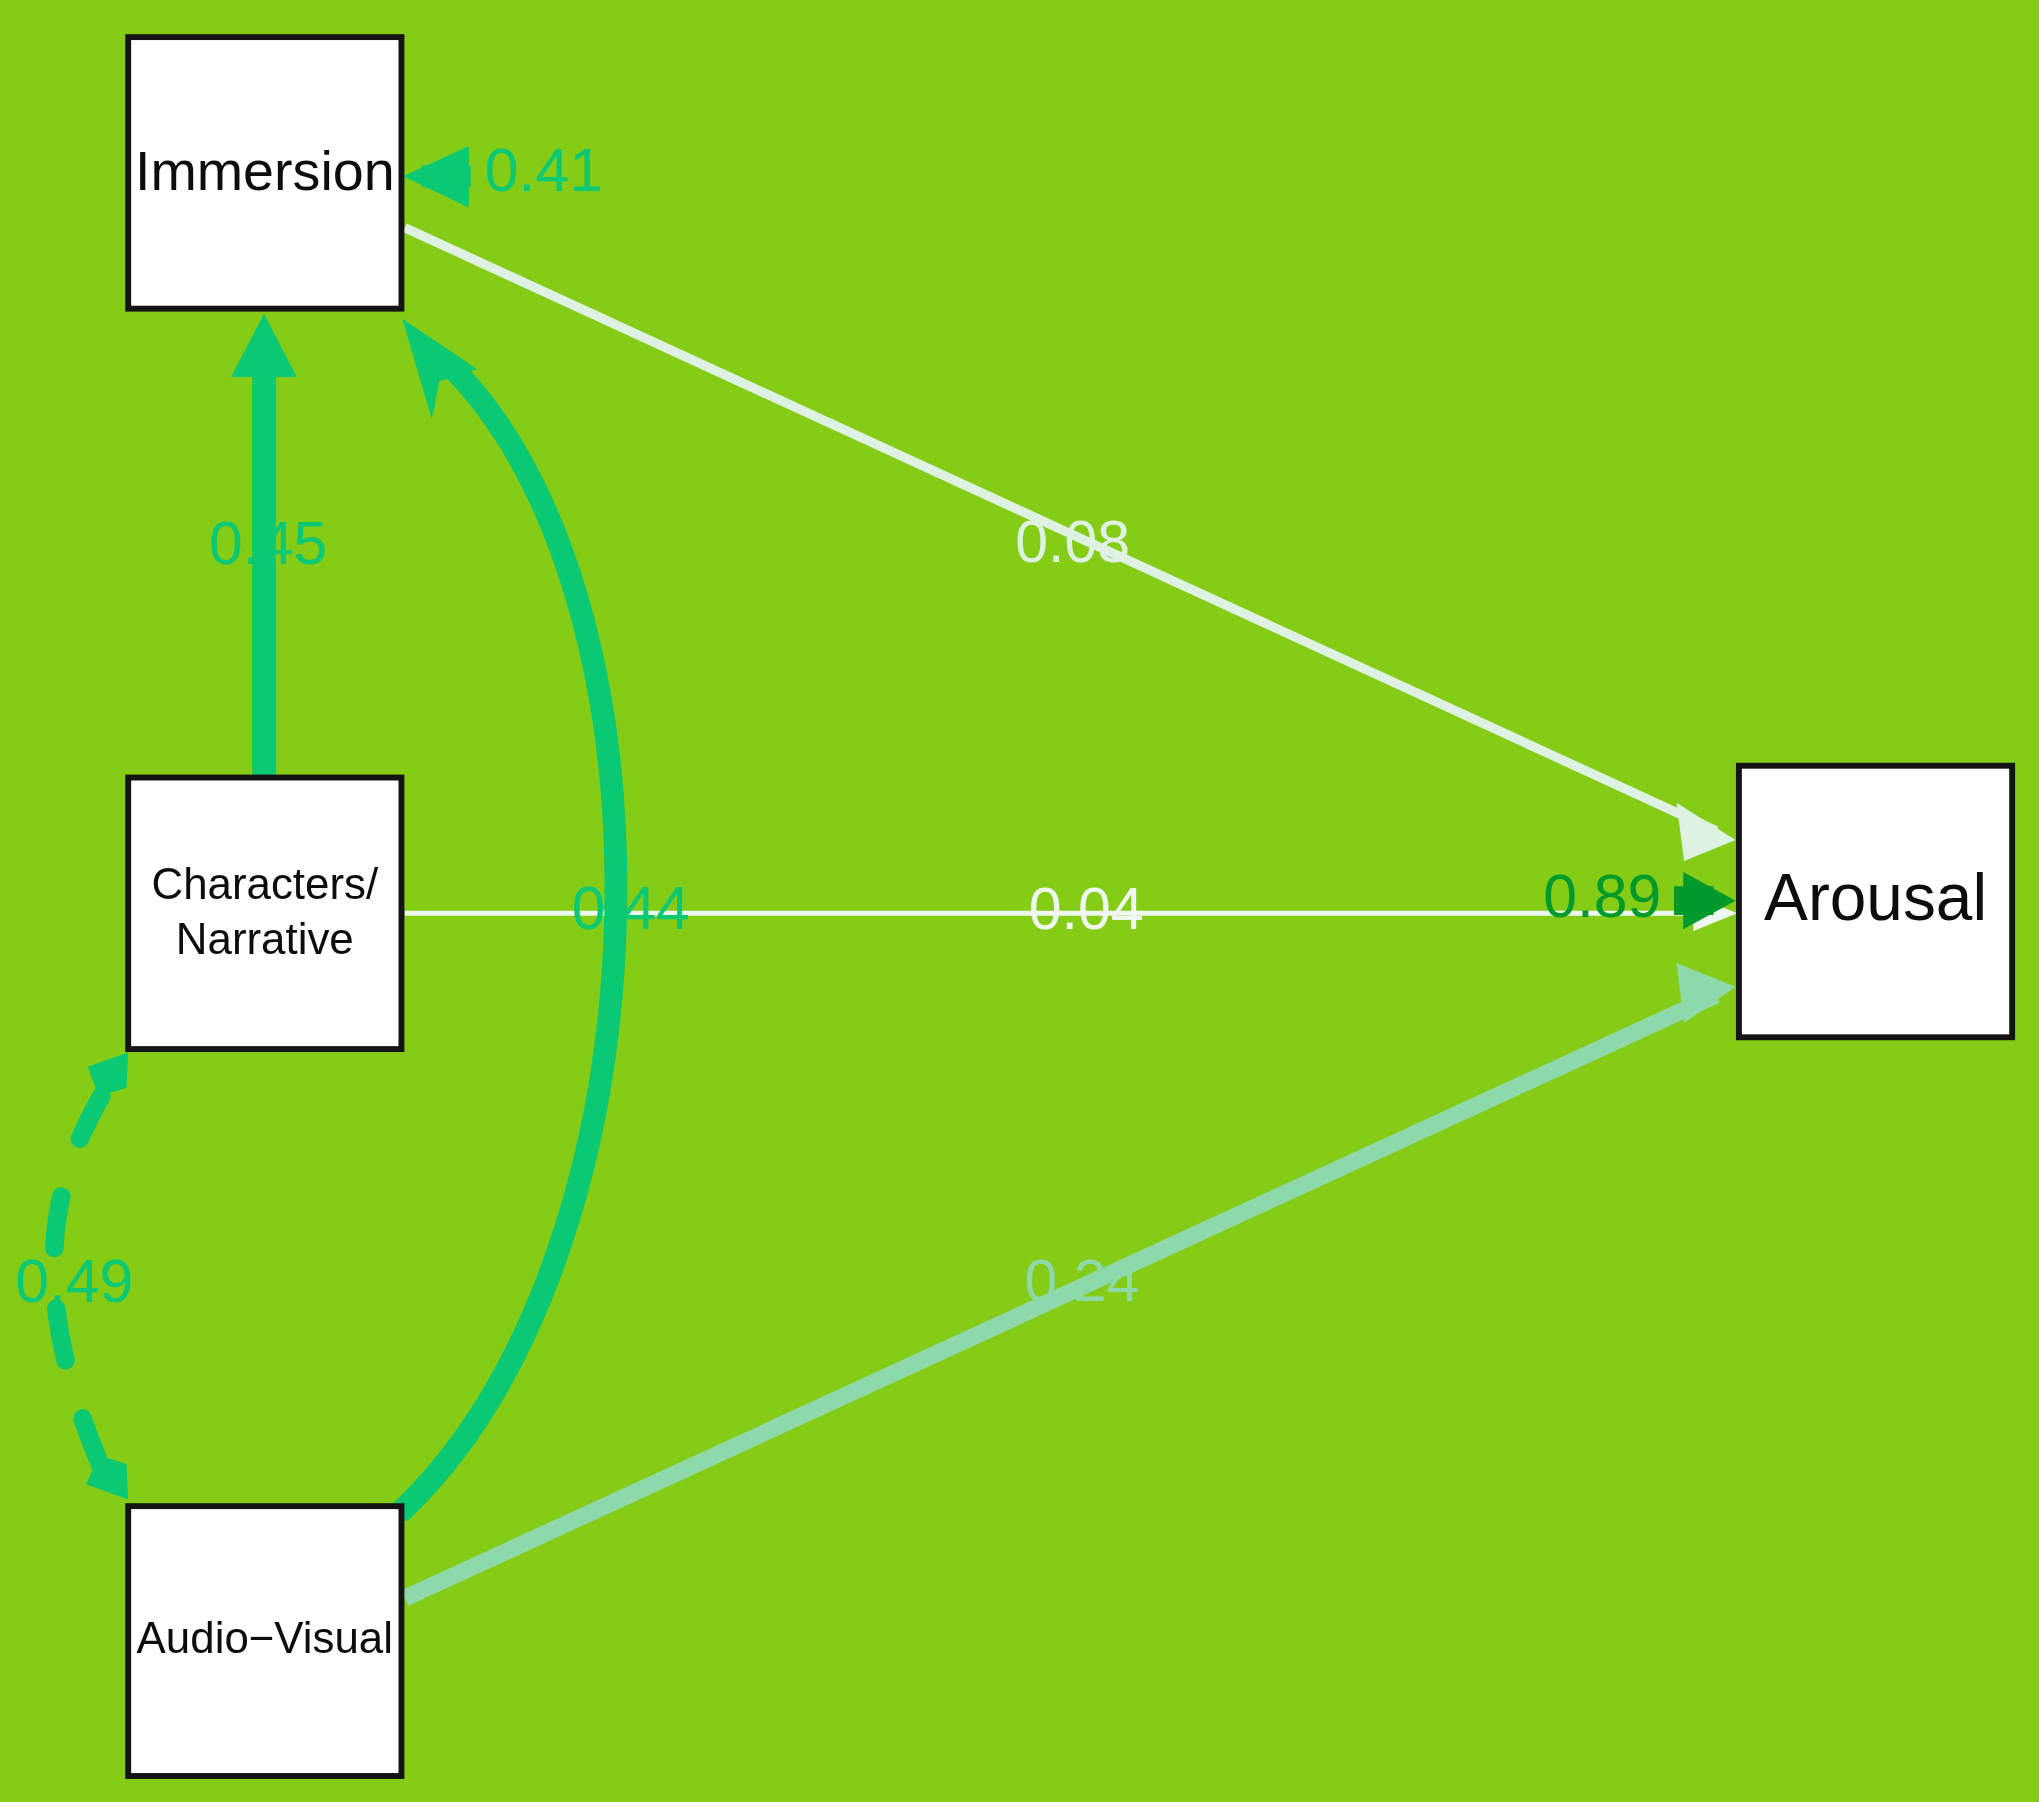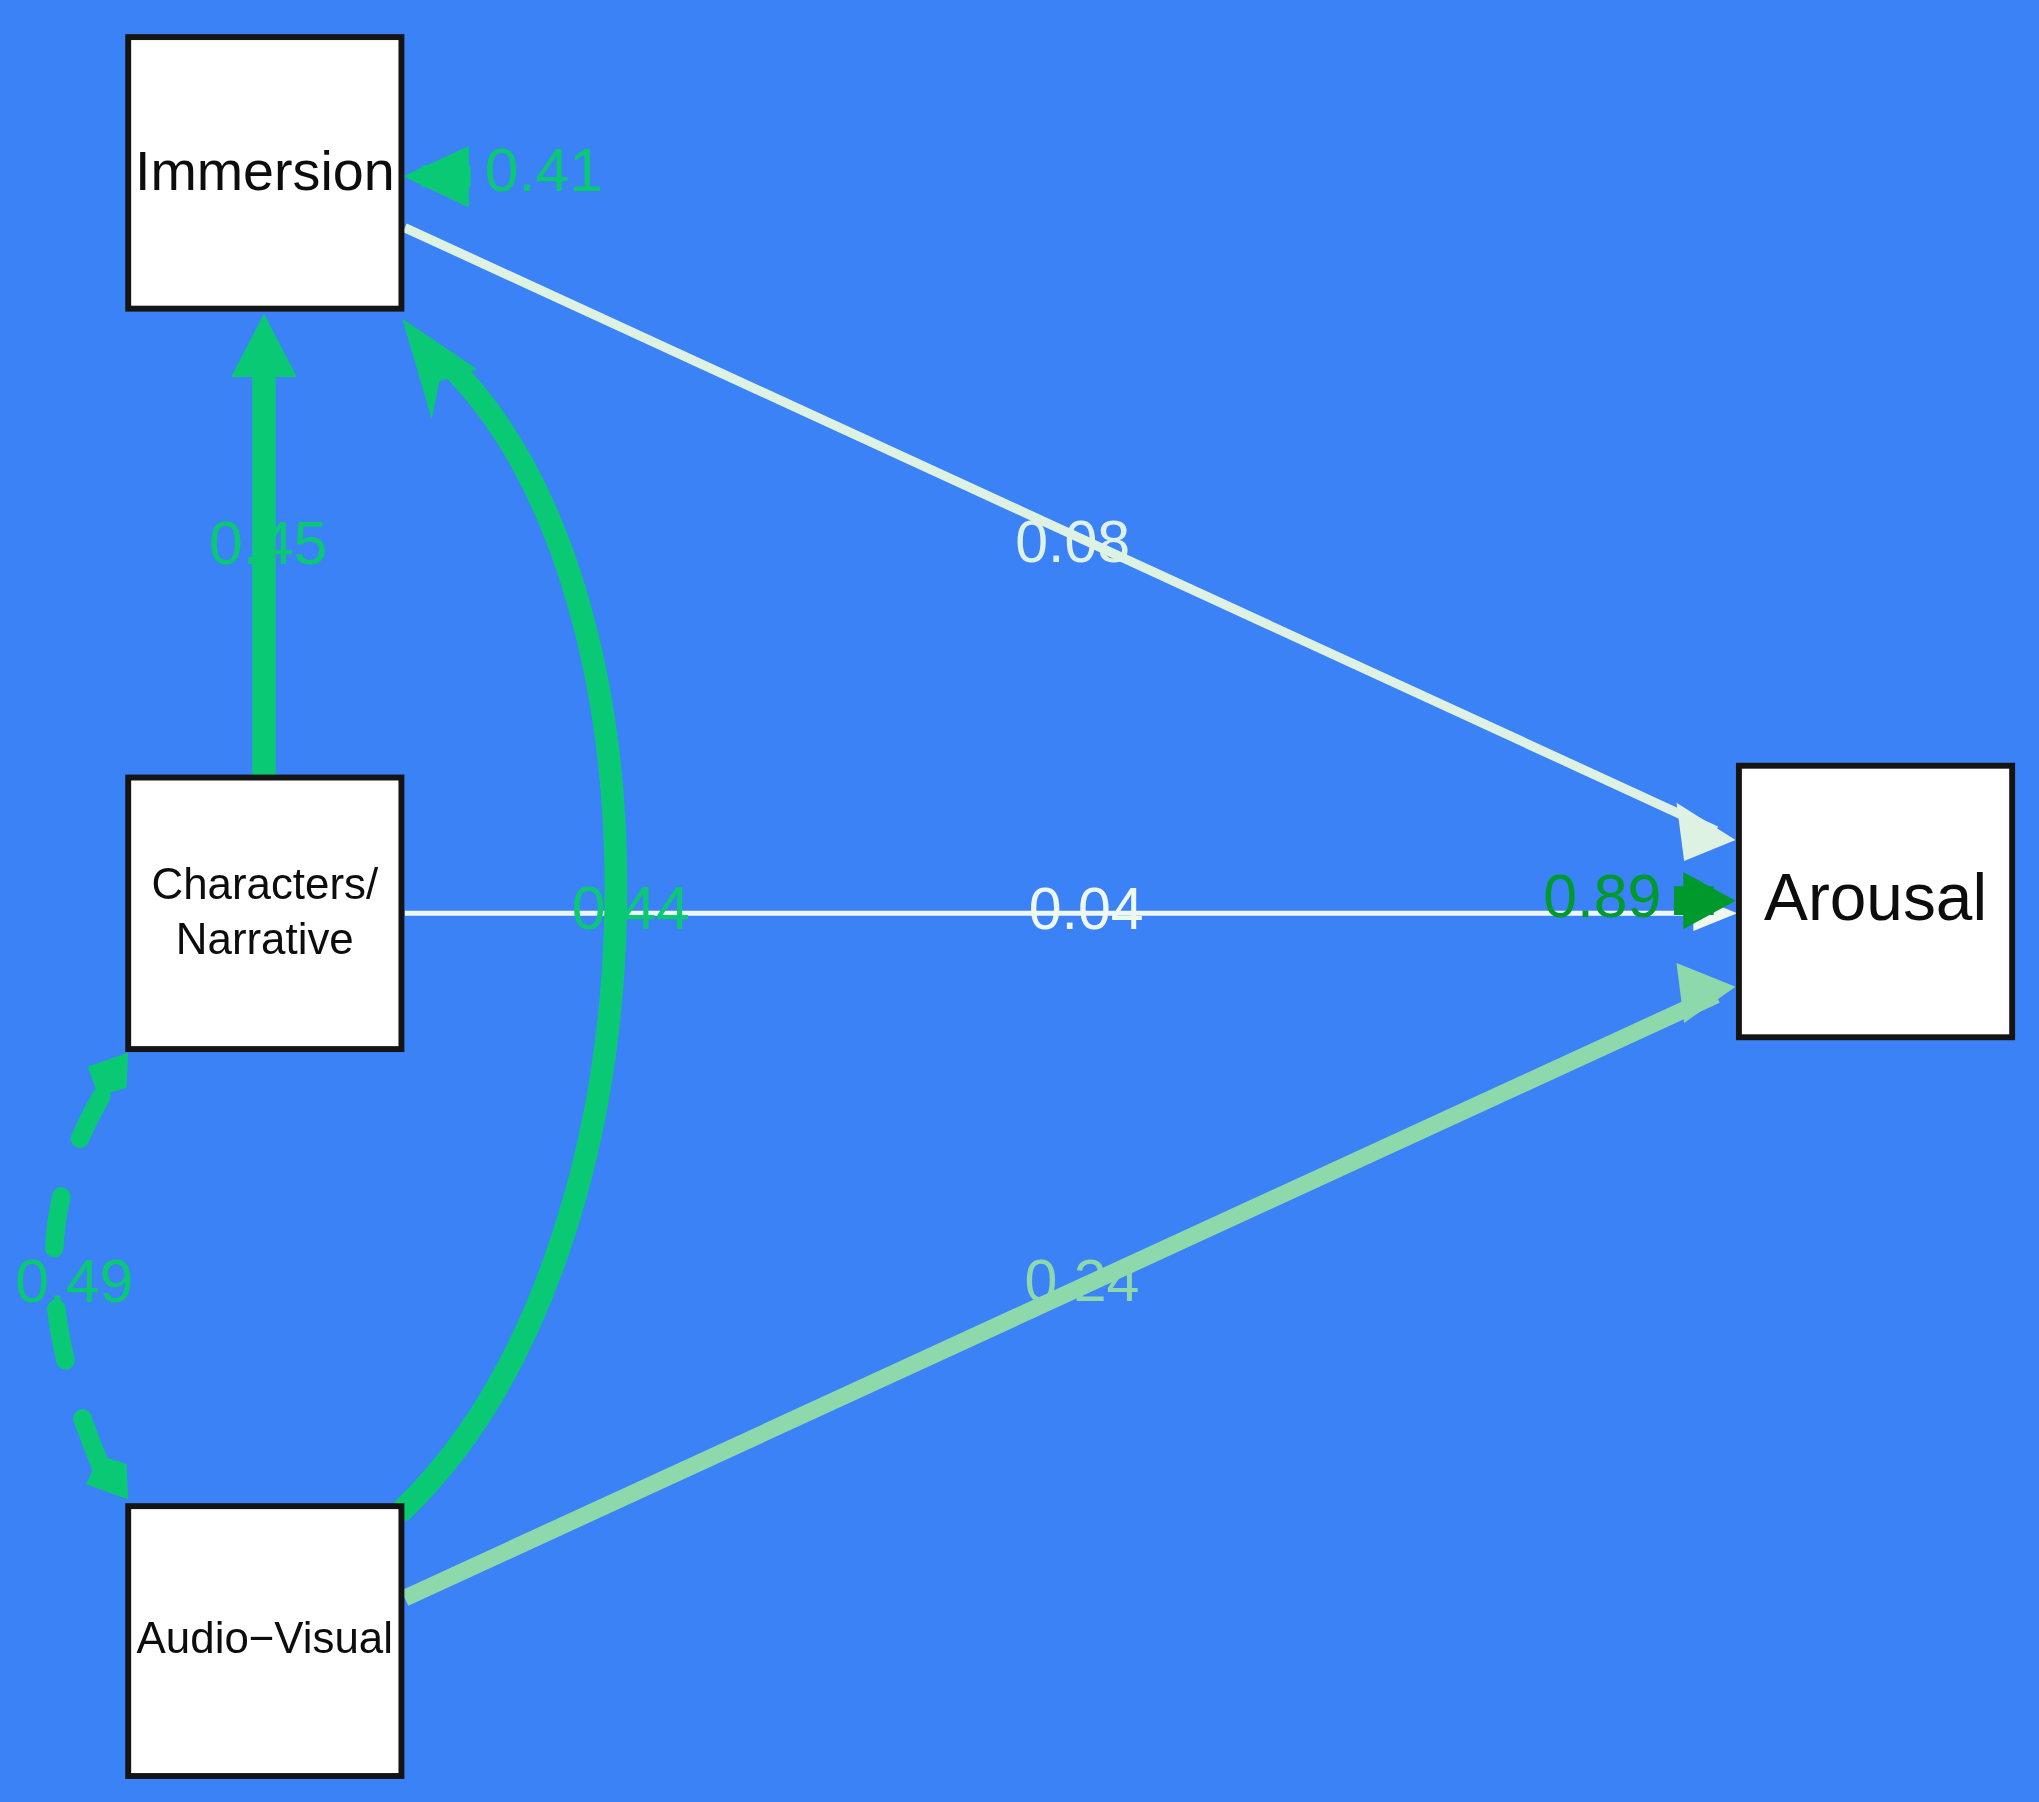--- a/index.html
+++ b/index.html
@@ -4,21 +4,21 @@
 <style>
   html, body {
     margin: 0;
     padding: 0;
     background: #ffffff;
   }
   #stage {
     position: relative;
     width: 2040px;
     height: 1803px;
-    background: #3b82f6;
+    background: #84cc16;
     overflow: hidden;
     font-family: "Liberation Sans", sans-serif;
   }
   svg#diagram {
     position: absolute;
     left: 0;
     top: 0;
     width: 2040px;
     height: 1803px;
     display: block;

